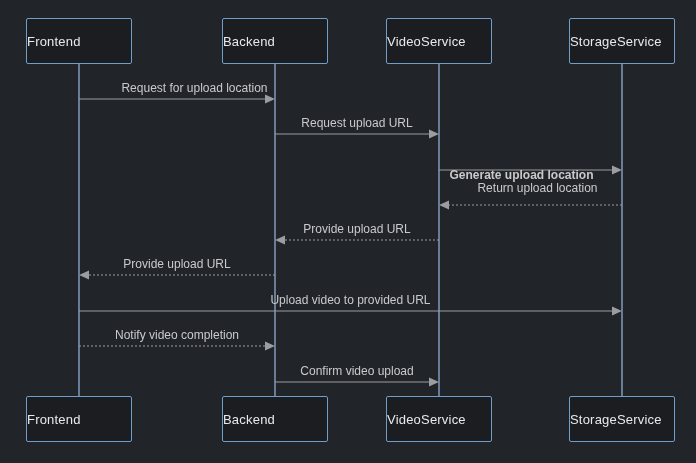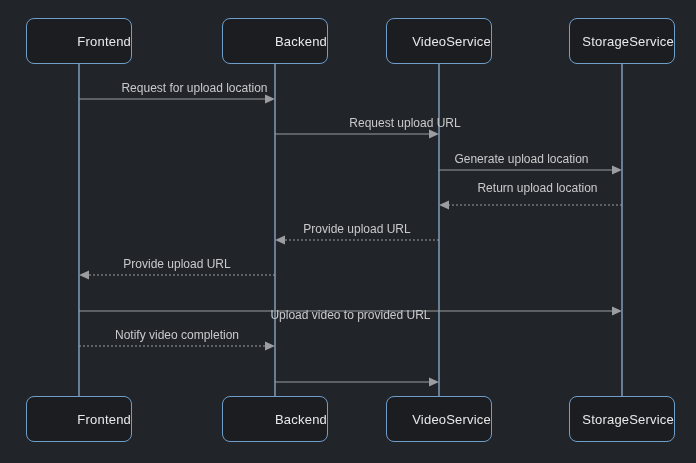--- a/index.html
+++ b/index.html
@@ -18,24 +18,24 @@
     position: absolute;
     left: 0;
     top: 0;
     pointer-events: none;
   }
   .actor {
     position: absolute;
     box-sizing: border-box;
     background: var(--actor-fill, #1c1d21);
     border: 1px solid var(--actor-border, #6f9ecb);
-    border-radius: 8px;
+    border-radius: 2px;
     display: flex;
     align-items: center;
-    justify-content: flex-end;
+    justify-content: flex-start;
   }
   .actor-label {
     color: var(--actor-text, #e9e9e9);
     font-size: 13px;
     letter-spacing: 0.2px;
     white-space: nowrap;
   }
   .msg-label {
     position: absolute;
     color: var(--msg-text, #c9cacc);
@@ -95,20 +95,21 @@
     <span class="actor-label">Backend</span>
   </div>
   <div class="actor" style="left: 386px; top: 396px; width: 106px; height: 46px;">
     <span class="actor-label">VideoService</span>
   </div>
   <div class="actor" style="left: 569px; top: 396px; width: 106px; height: 46px;">
     <span class="actor-label">StorageService</span>
   </div>
 
   <div class="msg-label" style="left: 79px; width: 231px; top: 81px;">Request for upload location</div>
-  <div class="msg-label" style="left: 275px; width: 164px; top: 116px; padding-left: 48px;">Request upload URL</div>
-  <div class="msg-label" style="left: 439px; width: 165px; top: 152px;">Generate upload location</div>
+  <div class="msg-label" style="left: 275px; width: 164px; top: 116px;">Request upload URL</div>
+  <div class="msg-label" style="left: 439px; width: 165px; top: 168px; font-weight: bold;">Generate upload location</div>
   <div class="msg-label" style="left: 439px; width: 197px; top: 181px;">Return upload location</div>
   <div class="msg-label" style="left: 275px; width: 164px; top: 222px;">Provide upload URL</div>
   <div class="msg-label" style="left: 79px; width: 196px; top: 257px;">Provide upload URL</div>
-  <div class="msg-label" style="left: 79px; width: 543px; top: 308px;">Upload video to provided URL</div>
+  <div class="msg-label" style="left: 79px; width: 543px; top: 293px;">Upload video to provided URL</div>
   <div class="msg-label" style="left: 79px; width: 196px; top: 328px;">Notify video completion</div>
+  <div class="msg-label" style="left: 275px; width: 164px; top: 364px;">Confirm video upload</div>
 </div>
 
 </body></html>

